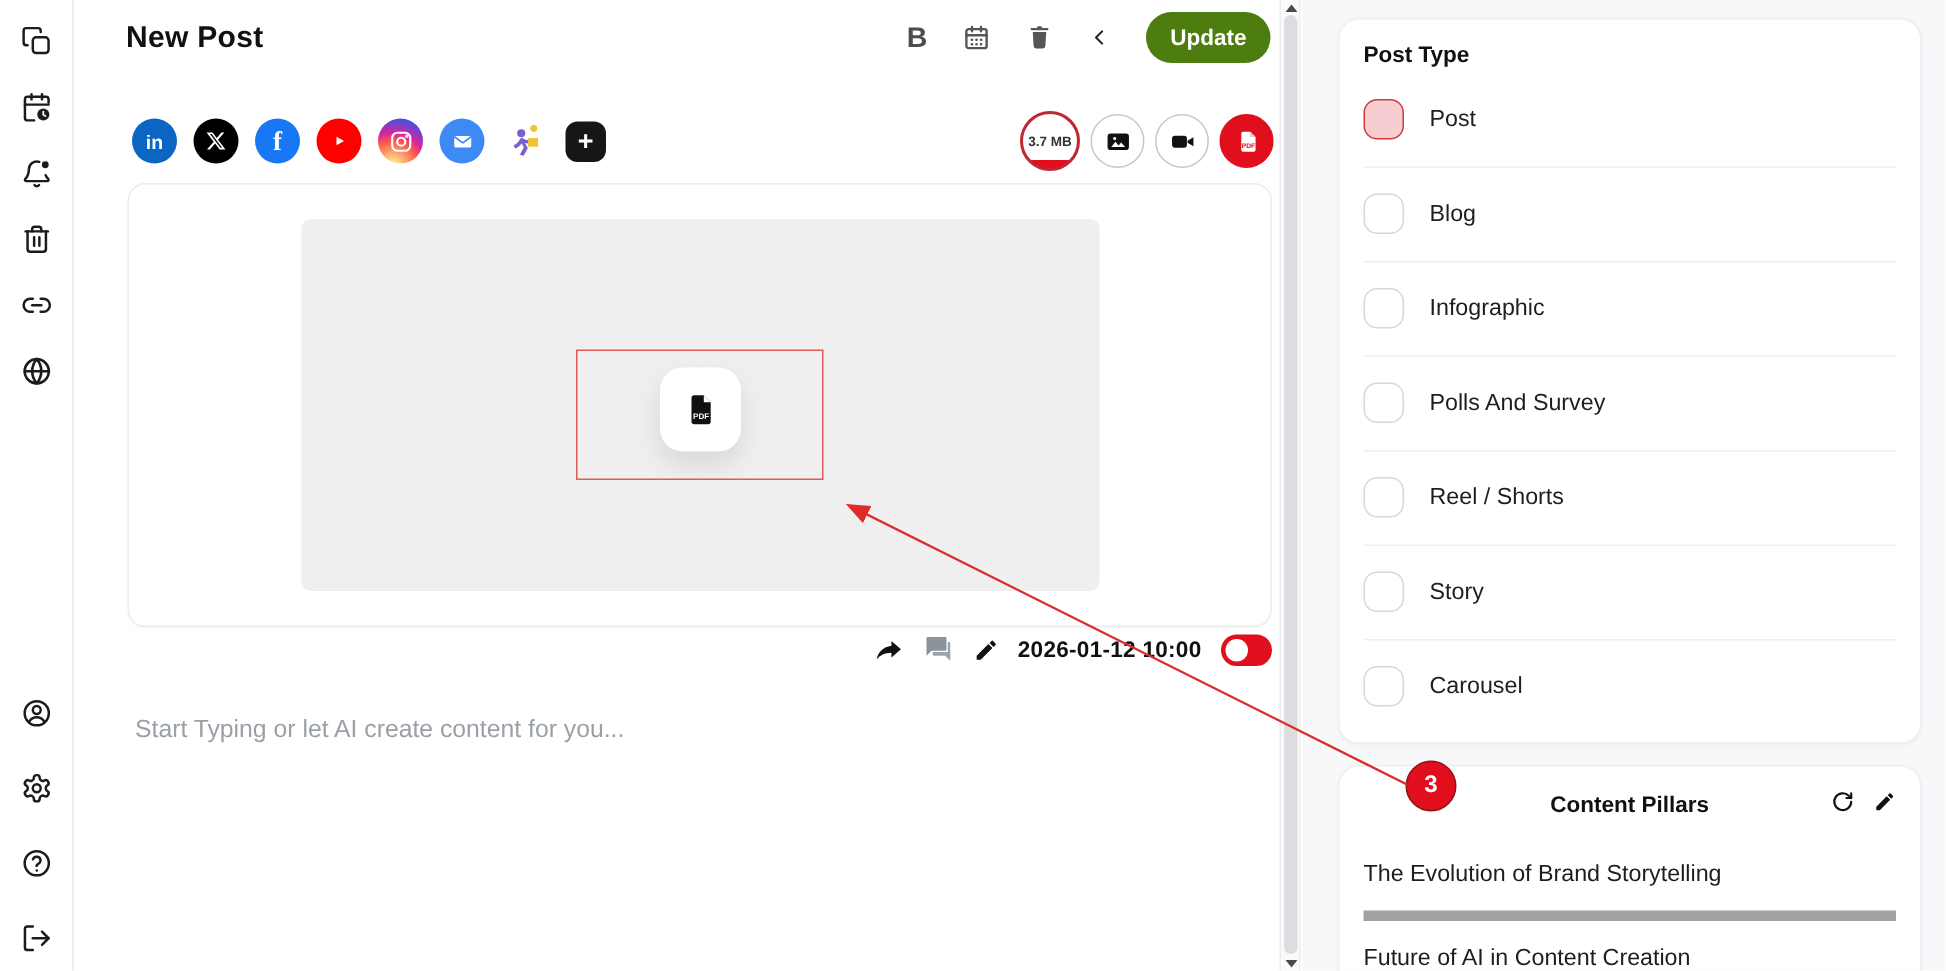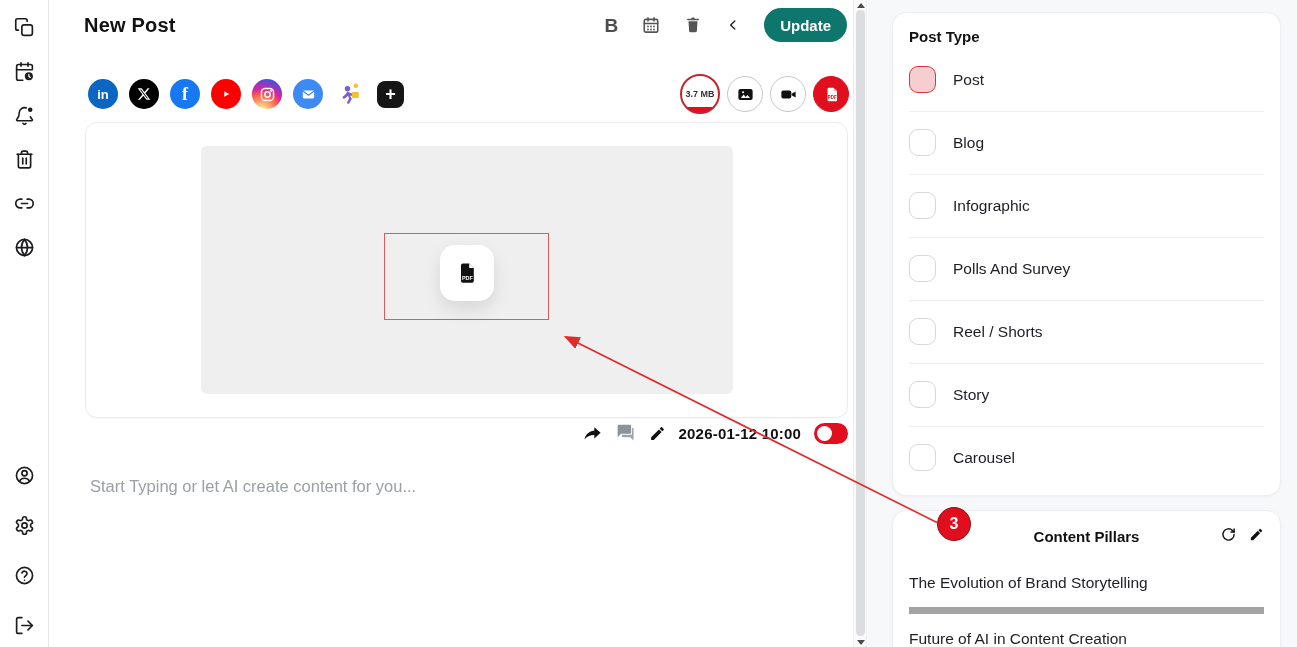--- a/index.html
+++ b/index.html
@@ -25,21 +25,21 @@
   .main { position:absolute; left:59px; top:0; width:804px; height:647px; background:#fff; }
 
   .header-row { position:absolute; left:25px; right:16px; top:6px; height:38px; display:flex; align-items:center; }
   .page-title { font-size:20px; font-weight:700; letter-spacing:.2px; color:#111; }
   .tools { margin-left:auto; display:flex; align-items:center; gap:24px; }
   .tool-b { font-size:19px; font-weight:700; color:#4d4d4d; line-height:1; cursor:pointer; }
   .tool-icon { width:18px; height:18px; color:#555; cursor:pointer; }
   .chev-icon { width:14px; height:14px; color:#222; cursor:pointer; }
   .update-btn {
     margin-left:0; min-width:68px; height:34px; border:none; border-radius:17px;
-    background:#0f766e; color:#fff; font-size:15px; font-weight:700; padding:0 16px;
+    background:#4d7c0f; color:#fff; font-size:15px; font-weight:700; padding:0 16px;
     cursor:pointer; font-family:inherit;
   }
 
   .platform-row { position:absolute; left:29px; right:14px; top:74px; height:40px; display:flex; align-items:center; gap:11px; }
   .pcircle { width:30px; height:30px; border-radius:50%; display:flex; align-items:center; justify-content:center; cursor:pointer; flex:0 0 auto; }
   .p-linkedin { background:#0a66c2; color:#fff; font-size:13px; font-weight:700; }
   .p-x { background:#000; }
   .p-facebook { background:#1877f2; color:#fff; font-weight:700; font-size:18px; font-family:"Liberation Serif",serif; }
   .p-youtube { background:#f00; }
   .p-instagram { background:radial-gradient(circle at 32% 108%, #fdf497 0%, #fdf497 5%, #fd5949 45%, #d6249f 60%, #285AEB 90%); }

